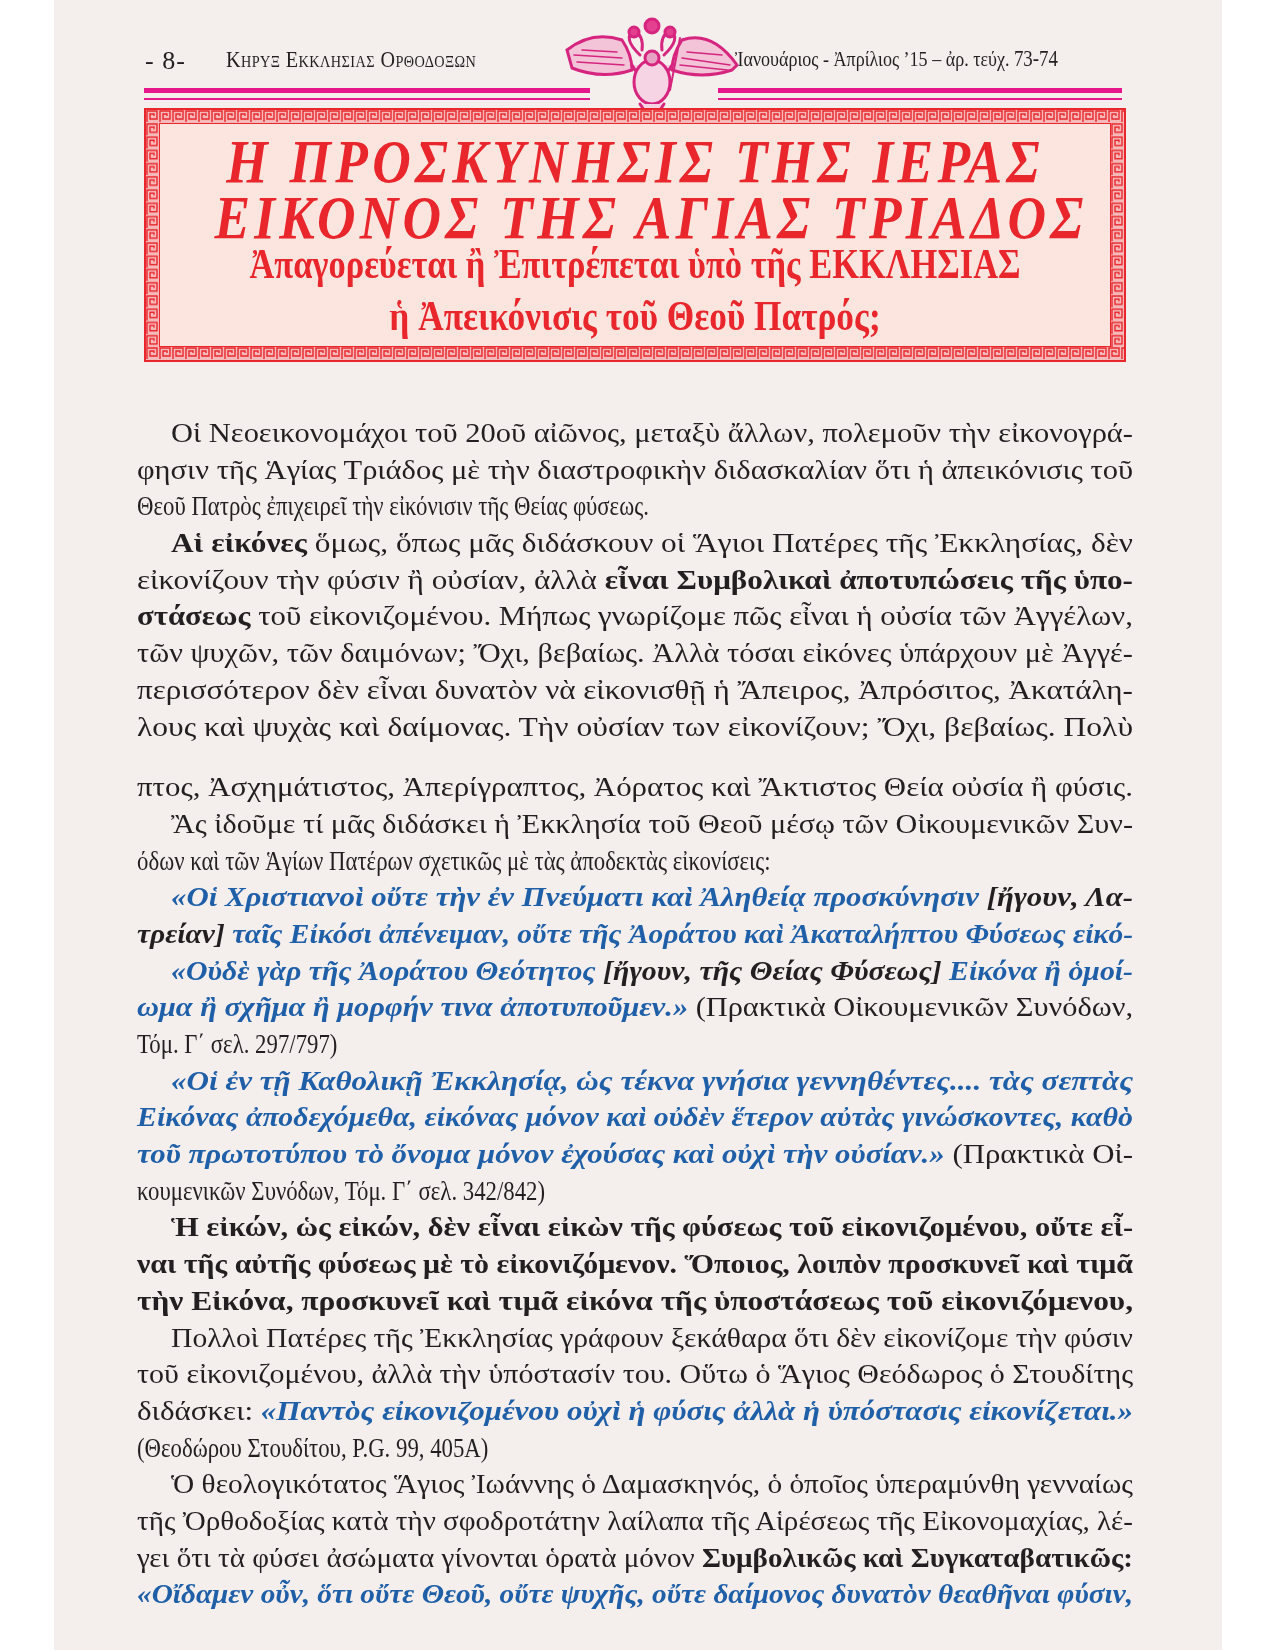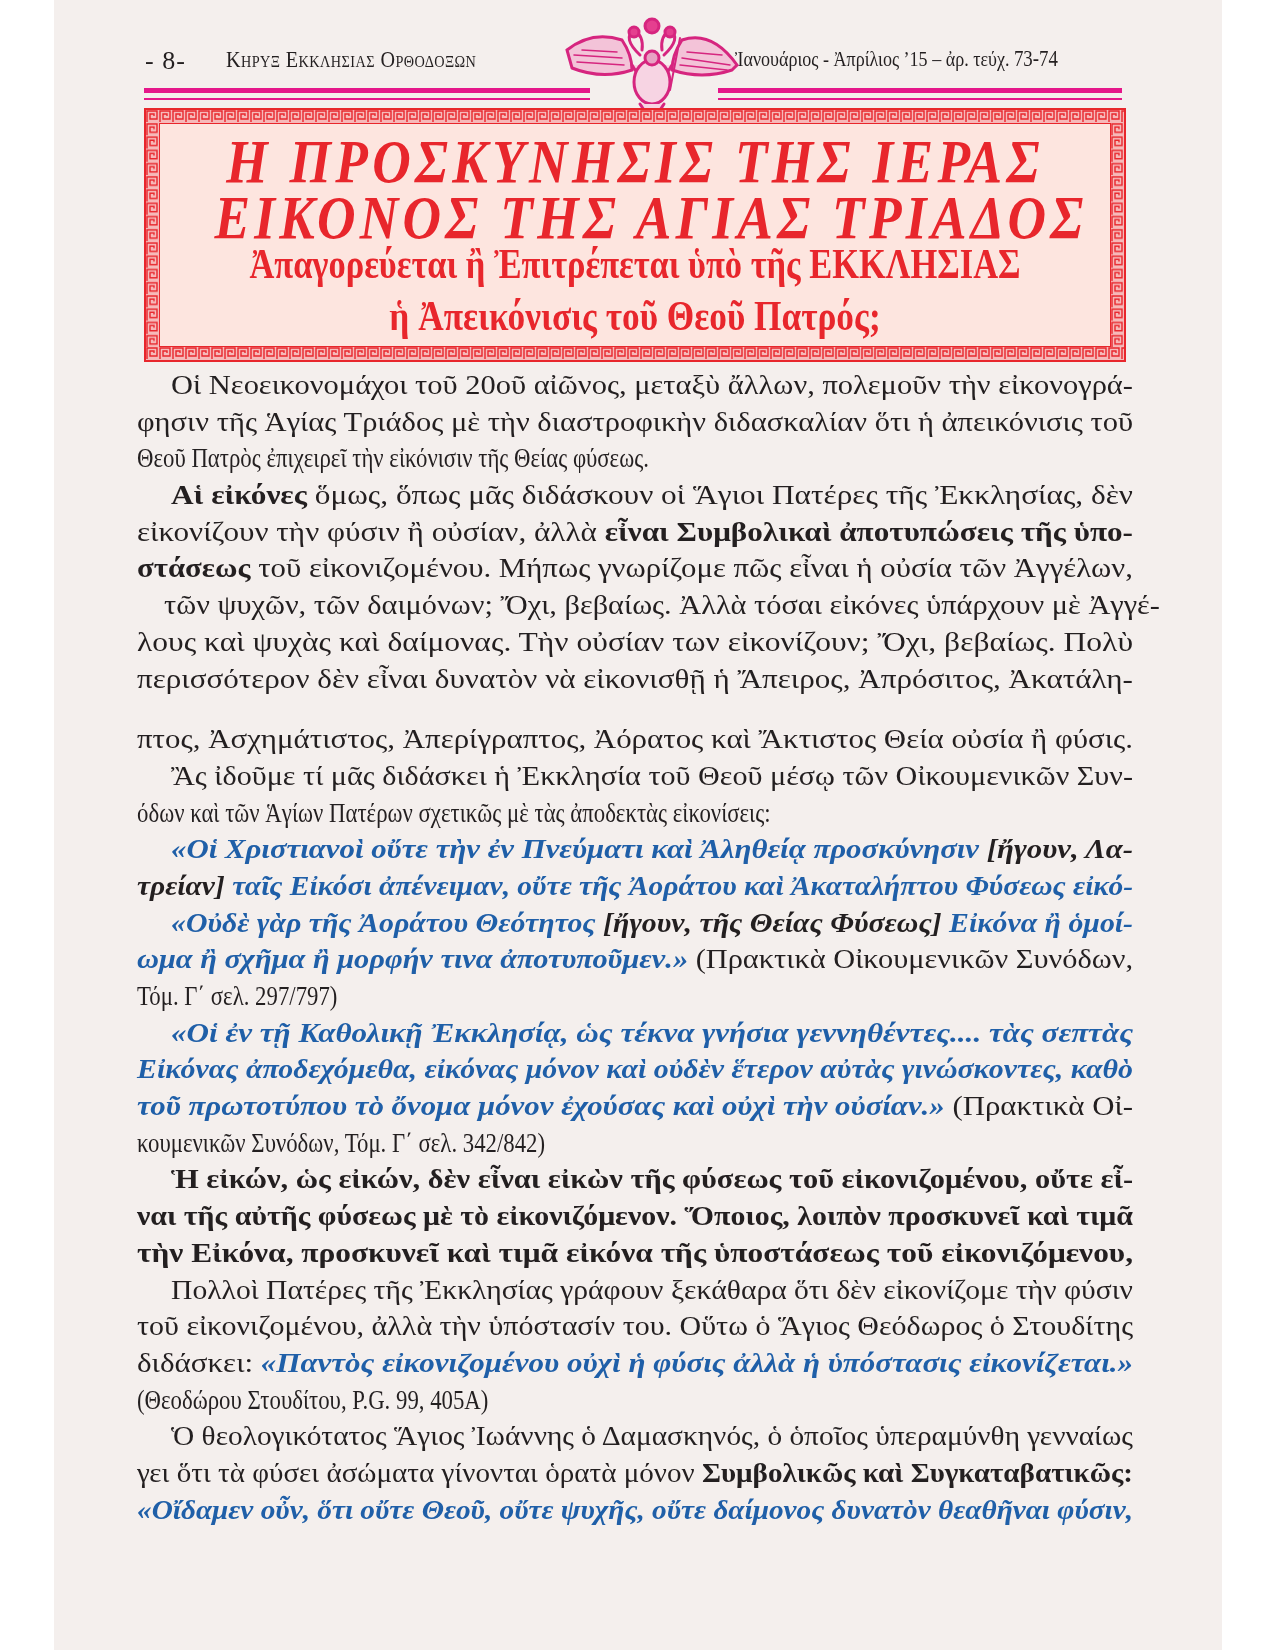--- a/index.html
+++ b/index.html
@@ -132,30 +132,30 @@
   <div class="inner-frame"></div>
 
   <div class="t-line t1">Η ΠΡΟΣΚΥΝΗΣΙΣ ΤΗΣ ΙΕΡΑΣ</div>
   <div class="t-line t2">ΕΙΚΟΝΟΣ ΤΗΣ ΑΓΙΑΣ ΤΡΙΑΔΟΣ</div>
   <div class="t-line t3">Ἀπαγορεύεται ἢ Ἐπιτρέπεται ὑπὸ τῆς ΕΚΚΛΗΣΙΑΣ</div>
   <div class="t-line t4">ἡ Ἀπεικόνισις τοῦ Θεοῦ Πατρός;</div>
 </div>
 
 <div class="body">
 
-  <div class="ln indent" style="text-align-last: left;"><span class="inner" style="transform: scaleX(1.15);"><span>Οἱ Νεοεικονομάχοι τοῦ 20οῦ αἰῶνος, μεταξὺ ἄλλων, πολεμοῦν τὴν εἰκονογρά-</span></span></div>
+  <div class="ln indent" style="text-align-last: left; margin-top: 48px;"><span class="inner" style="transform: scaleX(1.15);"><span>Οἱ Νεοεικονομάχοι τοῦ 20οῦ αἰῶνος, μεταξὺ ἄλλων, πολεμοῦν τὴν εἰκονογρά-</span></span></div>
   <div class="ln" style="text-align-last: left;"><span class="inner" style="transform: scaleX(1.1516);"><span>φησιν τῆς Ἁγίας Τριάδος μὲ τὴν διαστροφικὴν διδασκαλίαν ὅτι ἡ ἀπεικόνισις τοῦ</span></span></div>
   <div class="ln last" style="text-align-last: left;"><span class="inner" style="transform: scaleX(0.86);"><span>Θεοῦ Πατρὸς ἐπιχειρεῖ τὴν εἰκόνισιν τῆς Θείας φύσεως.</span></span></div>
 
   <div class="ln indent" style="text-align-last: left;"><span class="inner" style="transform: scaleX(1.1817);"><span class="b">Αἱ εἰκόνες</span><span> ὅμως, ὅπως μᾶς διδάσκουν οἱ Ἅγιοι Πατέρες τῆς Ἐκκλησίας, δὲν</span></span></div>
   <div class="ln" style="text-align-last: left; text-decoration: underline;"><span class="inner" style="transform: scaleX(1.1771);"><span>εἰκονίζουν τὴν φύσιν ἢ οὐσίαν, ἀλλὰ </span><span class="b">εἶναι Συμβολικαὶ ἀποτυπώσεις τῆς ὑπο-</span></span></div>
   <div class="ln" style="text-align-last: left;"><span class="inner" style="transform: scaleX(1.1615);"><span class="b">στάσεως</span><span> τοῦ εἰκονιζομένου. Μήπως γνωρίζομε πῶς εἶναι ἡ οὐσία τῶν Ἀγγέλων,</span></span></div>
-  <div class="ln" style="text-align-last: left; margin-left: 27px;"><span class="inner" style="transform: scaleX(1.1447);"><span>τῶν ψυχῶν, τῶν δαιμόνων; Ὄχι, βεβαίως. Ἀλλὰ τόσαι εἰκόνες ὑπάρχουν μὲ Ἀγγέ-</span></span></div>
+  <div class="ln" style="text-align-last: left;"><span class="inner" style="transform: scaleX(1.1447);"><span>τῶν ψυχῶν, τῶν δαιμόνων; Ὄχι, βεβαίως. Ἀλλὰ τόσαι εἰκόνες ὑπάρχουν μὲ Ἀγγέ-</span></span></div>
+  <div class="ln" style="text-align-last: left;"><span class="inner" style="transform: scaleX(1.1741);"><span>περισσότερον δὲν εἶναι δυνατὸν νὰ εἰκονισθῇ ἡ Ἄπειρος, Ἀπρόσιτος, Ἀκατάλη-</span></span></div>
   <div class="ln" style="text-align-last: left;"><span class="inner" style="transform: scaleX(1.1909);"><span>λους καὶ ψυχὰς καὶ δαίμονας. Τὴν οὐσίαν των εἰκονίζουν; Ὄχι, βεβαίως. Πολὺ</span></span></div>
-  <div class="ln" style="text-align-last: left;"><span class="inner" style="transform: scaleX(1.1741);"><span>περισσότερον δὲν εἶναι δυνατὸν νὰ εἰκονισθῇ ἡ Ἄπειρος, Ἀπρόσιτος, Ἀκατάλη-</span></span></div>
   <div class="ln" style="text-align-last: left; margin-top: 24px;"><span class="inner" style="transform: scaleX(1.1663);"><span>πτος, Ἀσχημάτιστος, Ἀπερίγραπτος, Ἀόρατος καὶ Ἄκτιστος Θεία οὐσία ἢ φύσις.</span></span></div>
 
   <div class="ln indent" style="text-align-last: left;"><span class="inner" style="transform: scaleX(1.1378);"><span>Ἂς ἰδοῦμε τί μᾶς διδάσκει ἡ Ἐκκλησία τοῦ Θεοῦ μέσῳ τῶν Οἰκουμενικῶν Συν-</span></span></div>
   <div class="ln last" style="text-align-last: left;"><span class="inner" style="transform: scaleX(0.86);"><span>όδων καὶ τῶν Ἁγίων Πατέρων σχετικῶς μὲ τὰς ἀποδεκτὰς εἰκονίσεις:</span></span></div>
 
   <div class="ln indent" style="text-align-last: left;"><span class="inner" style="transform: scaleX(1.163);"><span class="q">«Οἱ Χριστιανοὶ οὔτε τὴν ἐν Πνεύματι καὶ Ἀληθείᾳ προσκύνησιν </span><span class="qb">[ἤγουν, Λα-</span></span></div>
   <div class="ln" style="text-align-last: left;"><span class="inner" style="transform: scaleX(1.1126);"><span class="qb">τρείαν]</span><span class="q"> ταῖς Εἰκόσι ἀπένειμαν, οὔτε τῆς Ἀοράτου καὶ Ἀκαταλήπτου Φύσεως εἰκό-</span></span></div>
 
   <div class="ln indent" style="text-align-last: left;"><span class="inner" style="transform: scaleX(1.1254);"><span class="q">«Οὐδὲ γὰρ τῆς Ἀοράτου Θεότητος </span><span class="qb">[ἤγουν, τῆς Θείας Φύσεως]</span><span class="q"> Εἰκόνα ἢ ὁμοί-</span></span></div>
   <div class="ln" style="text-align-last: left;"><span class="inner" style="transform: scaleX(1.146);"><span class="q">ωμα ἢ σχῆμα ἢ μορφήν τινα ἀποτυποῦμεν.»</span><span> (Πρακτικὰ Οἰκουμενικῶν Συνόδων,</span></span></div>
@@ -169,15 +169,16 @@
   <div class="ln indent" style="text-align-last: left;"><span class="inner" style="transform: scaleX(1.1471);"><span class="b">Ἡ εἰκών, ὡς εἰκών, δὲν εἶναι εἰκὼν τῆς φύσεως τοῦ εἰκονιζομένου, οὔτε εἶ-</span></span></div>
   <div class="ln" style="text-align-last: left;"><span class="inner" style="transform: scaleX(1.1289);"><span class="b">ναι τῆς αὐτῆς φύσεως μὲ τὸ εἰκονιζόμενον. Ὅποιος, λοιπὸν προσκυνεῖ καὶ τιμᾶ</span></span></div>
   <div class="ln" style="text-align-last: left;"><span class="inner" style="transform: scaleX(1.1848);"><span class="b">τὴν Εἰκόνα, προσκυνεῖ καὶ τιμᾶ εἰκόνα τῆς ὑποστάσεως τοῦ εἰκονιζόμενου,</span></span></div>
 
   <div class="ln indent" style="text-align-last: left;"><span class="inner" style="transform: scaleX(1.1171);"><span>Πολλοὶ Πατέρες τῆς Ἐκκλησίας γράφουν ξεκάθαρα ὅτι δὲν εἰκονίζομε τὴν φύσιν</span></span></div>
   <div class="ln" style="text-align-last: left;"><span class="inner" style="transform: scaleX(1.1321);"><span>τοῦ εἰκονιζομένου, ἀλλὰ τὴν ὑπόστασίν του. Οὕτω ὁ Ἅγιος Θεόδωρος ὁ Στουδίτης</span></span></div>
   <div class="ln" style="text-align-last: left;"><span class="inner" style="transform: scaleX(1.1696);"><span>διδάσκει: </span><span class="q">«Παντὸς εἰκονιζομένου οὐχὶ ἡ φύσις ἀλλὰ ἡ ὑπόστασις εἰκονίζεται.»</span></span></div>
   <div class="ln last" style="text-align-last: left;"><span class="inner" style="transform: scaleX(0.86);"><span>(Θεοδώρου Στουδίτου, P.G. 99, 405A)</span></span></div>
 
   <div class="ln indent" style="text-align-last: left;"><span class="inner" style="transform: scaleX(1.1086);"><span>Ὁ θεολογικότατος Ἅγιος Ἰωάννης ὁ Δαμασκηνός, ὁ ὁποῖος ὑπεραμύνθη γενναίως</span></span></div>
+  <div class="ln" style="text-align-last: left;"><span class="inner" style="transform: scaleX(1.0981);"><span>τῆς Ὀρθοδοξίας κατὰ τὴν σφοδροτάτην λαίλαπα τῆς Αἱρέσεως τῆς Εἰκονομαχίας, λέ-</span></span></div>
   <div class="ln" style="text-align-last: left;"><span class="inner" style="transform: scaleX(1.098);"><span>γει ὅτι τὰ φύσει ἀσώματα γίνονται ὁρατὰ μόνον </span><span class="b">Συμβολικῶς καὶ Συγκαταβατικῶς:</span></span></div>
   <div class="ln" style="text-align-last: left;"><span class="inner" style="transform: scaleX(1.1045);"><span class="q">«Οἴδαμεν οὖν, ὅτι οὔτε Θεοῦ, οὔτε ψυχῆς, οὔτε δαίμονος δυνατὸν θεαθῆναι φύσιν,</span></span></div>
 </div>
 
 </body></html>

